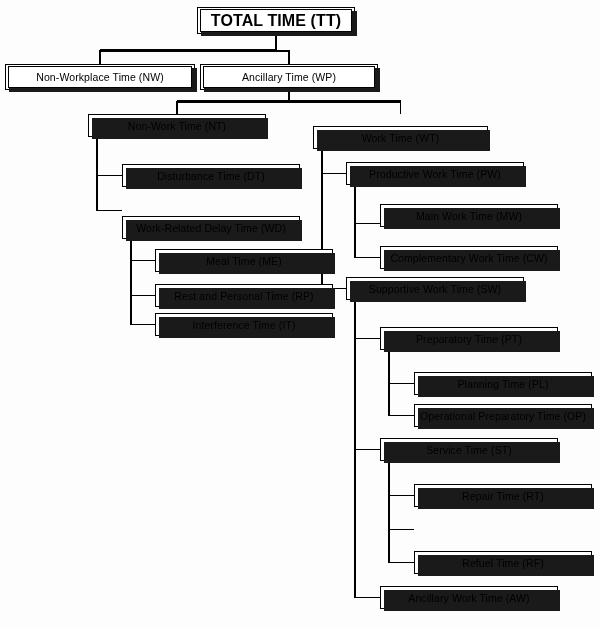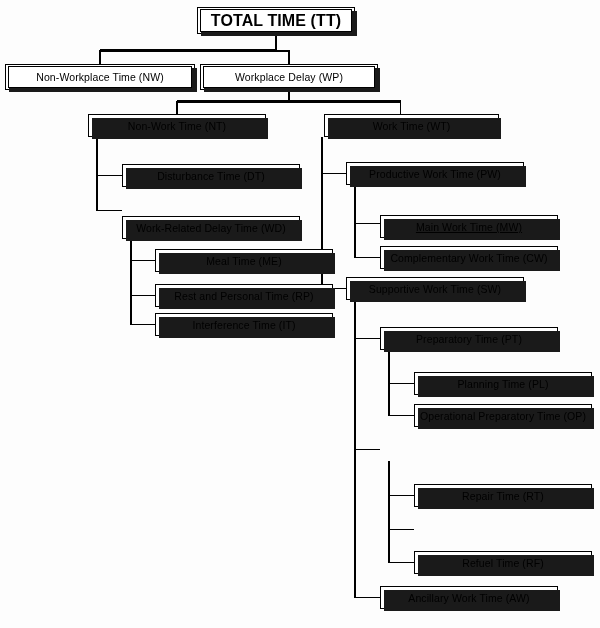--- a/index.html
+++ b/index.html
@@ -124,65 +124,68 @@
         <span class="label">TOTAL TIME (TT)</span>
       </div>
     </div>
     <div class="node double" style="left: 5px; top: 64px; width: 190px; height: 26px;">
       <div class="inner">
         <span class="label">Non-Workplace Time (NW)</span>
       </div>
     </div>
     <div class="node double" style="left: 200px; top: 64px; width: 178px; height: 26px;">
       <div class="inner">
-        <span class="label">Workplace Delay (WP)</span>
+        <span class="label">Ancillary Time (WP)</span>
       </div>
     </div>
     <div class="node" style="left: 88px; top: 114px; width: 178px; height: 23px;">
       <span class="label">Non-Work Time (NT)</span>
     </div>
-    <div class="node" style="left: 313px; top: 114px; width: 175px; height: 23px; margin-left: 11px;">
+    <div class="node" style="left: 313px; top: 126px; width: 175px; height: 23px;">
       <span class="label">Work Time (WT)</span>
     </div>
     <div class="node" style="left: 122px; top: 164px; width: 178px; height: 23px;">
       <span class="label">Disturbance Time (DT)</span>
     </div>
     <div class="node" style="left: 122px; top: 216px; width: 178px; height: 23px;">
       <span class="label">Work-Related Delay Time (WD)</span>
     </div>
     <div class="node" style="left: 155px; top: 249px; width: 178px; height: 23px;">
       <span class="label">Meal Time (ME)</span>
     </div>
     <div class="node" style="left: 155px; top: 284px; width: 178px; height: 23px;">
       <span class="label">Rest and Personal Time (RP)</span>
     </div>
     <div class="node" style="left: 155px; top: 313px; width: 178px; height: 23px;">
       <span class="label">Interference Time (IT)</span>
     </div>
     <div class="node" style="left: 346px; top: 162px; width: 178px; height: 23px;">
       <span class="label">Productive Work Time (PW)</span>
     </div>
-    <div class="node" style="left: 380px; top: 215px; width: 178px; height: 23px; text-decoration: underline;">
+    <div class="node" style="left: 380px; top: 204px; width: 178px; height: 23px;">
       <span class="label">Main Work Time (MW)</span>
     </div>
     <div class="node" style="left: 380px; top: 246px; width: 178px; height: 23px;">
       <span class="label">Complementary Work Time (CW)</span>
     </div>
     <div class="node" style="left: 346px; top: 277px; width: 178px; height: 23px;">
       <span class="label">Supportive Work Time (SW)</span>
     </div>
     <div class="node" style="left: 380px; top: 327px; width: 178px; height: 23px;">
       <span class="label">Preparatory Time (PT)</span>
     </div>
     <div class="node" style="left: 414px; top: 404px; width: 178px; height: 23px;">
       <span class="label">Operational Preparatory Time (OP)</span>
     </div>
     <div class="node" style="left: 414px; top: 372px; width: 178px; height: 23px;">
       <span class="label">Planning Time (PL)</span>
     </div>
+    <div class="node" style="left: 380px; top: 438px; width: 178px; height: 23px;">
+      <span class="label">Service Time (ST)</span>
+    </div>
     <div class="node" style="left: 414px; top: 484px; width: 178px; height: 23px;">
       <span class="label">Repair Time (RT)</span>
     </div>
     <div class="node" style="left: 380px; top: 586px; width: 178px; height: 23px;">
       <span class="label">Ancillary Work Time (AW)</span>
     </div>
     <div class="node" style="left: 414px; top: 551px; width: 178px; height: 23px;">
       <span class="label">Refuel Time (RF)</span>
     </div>
   </div>

